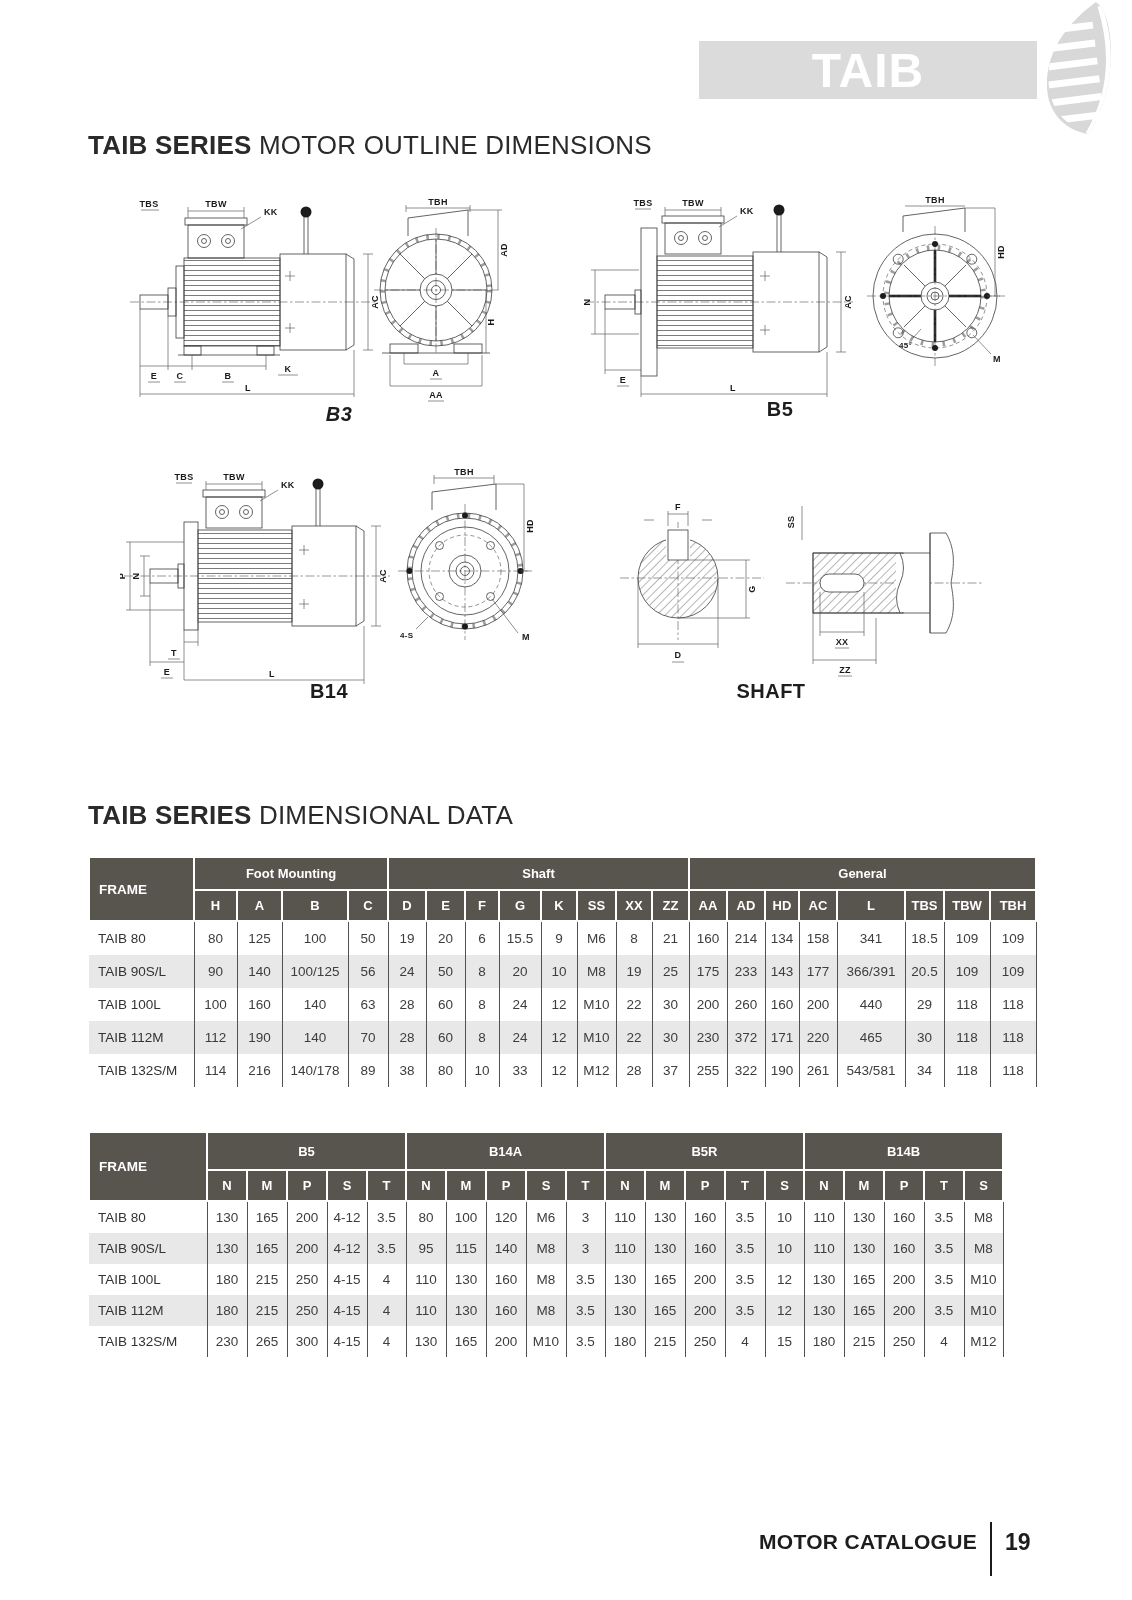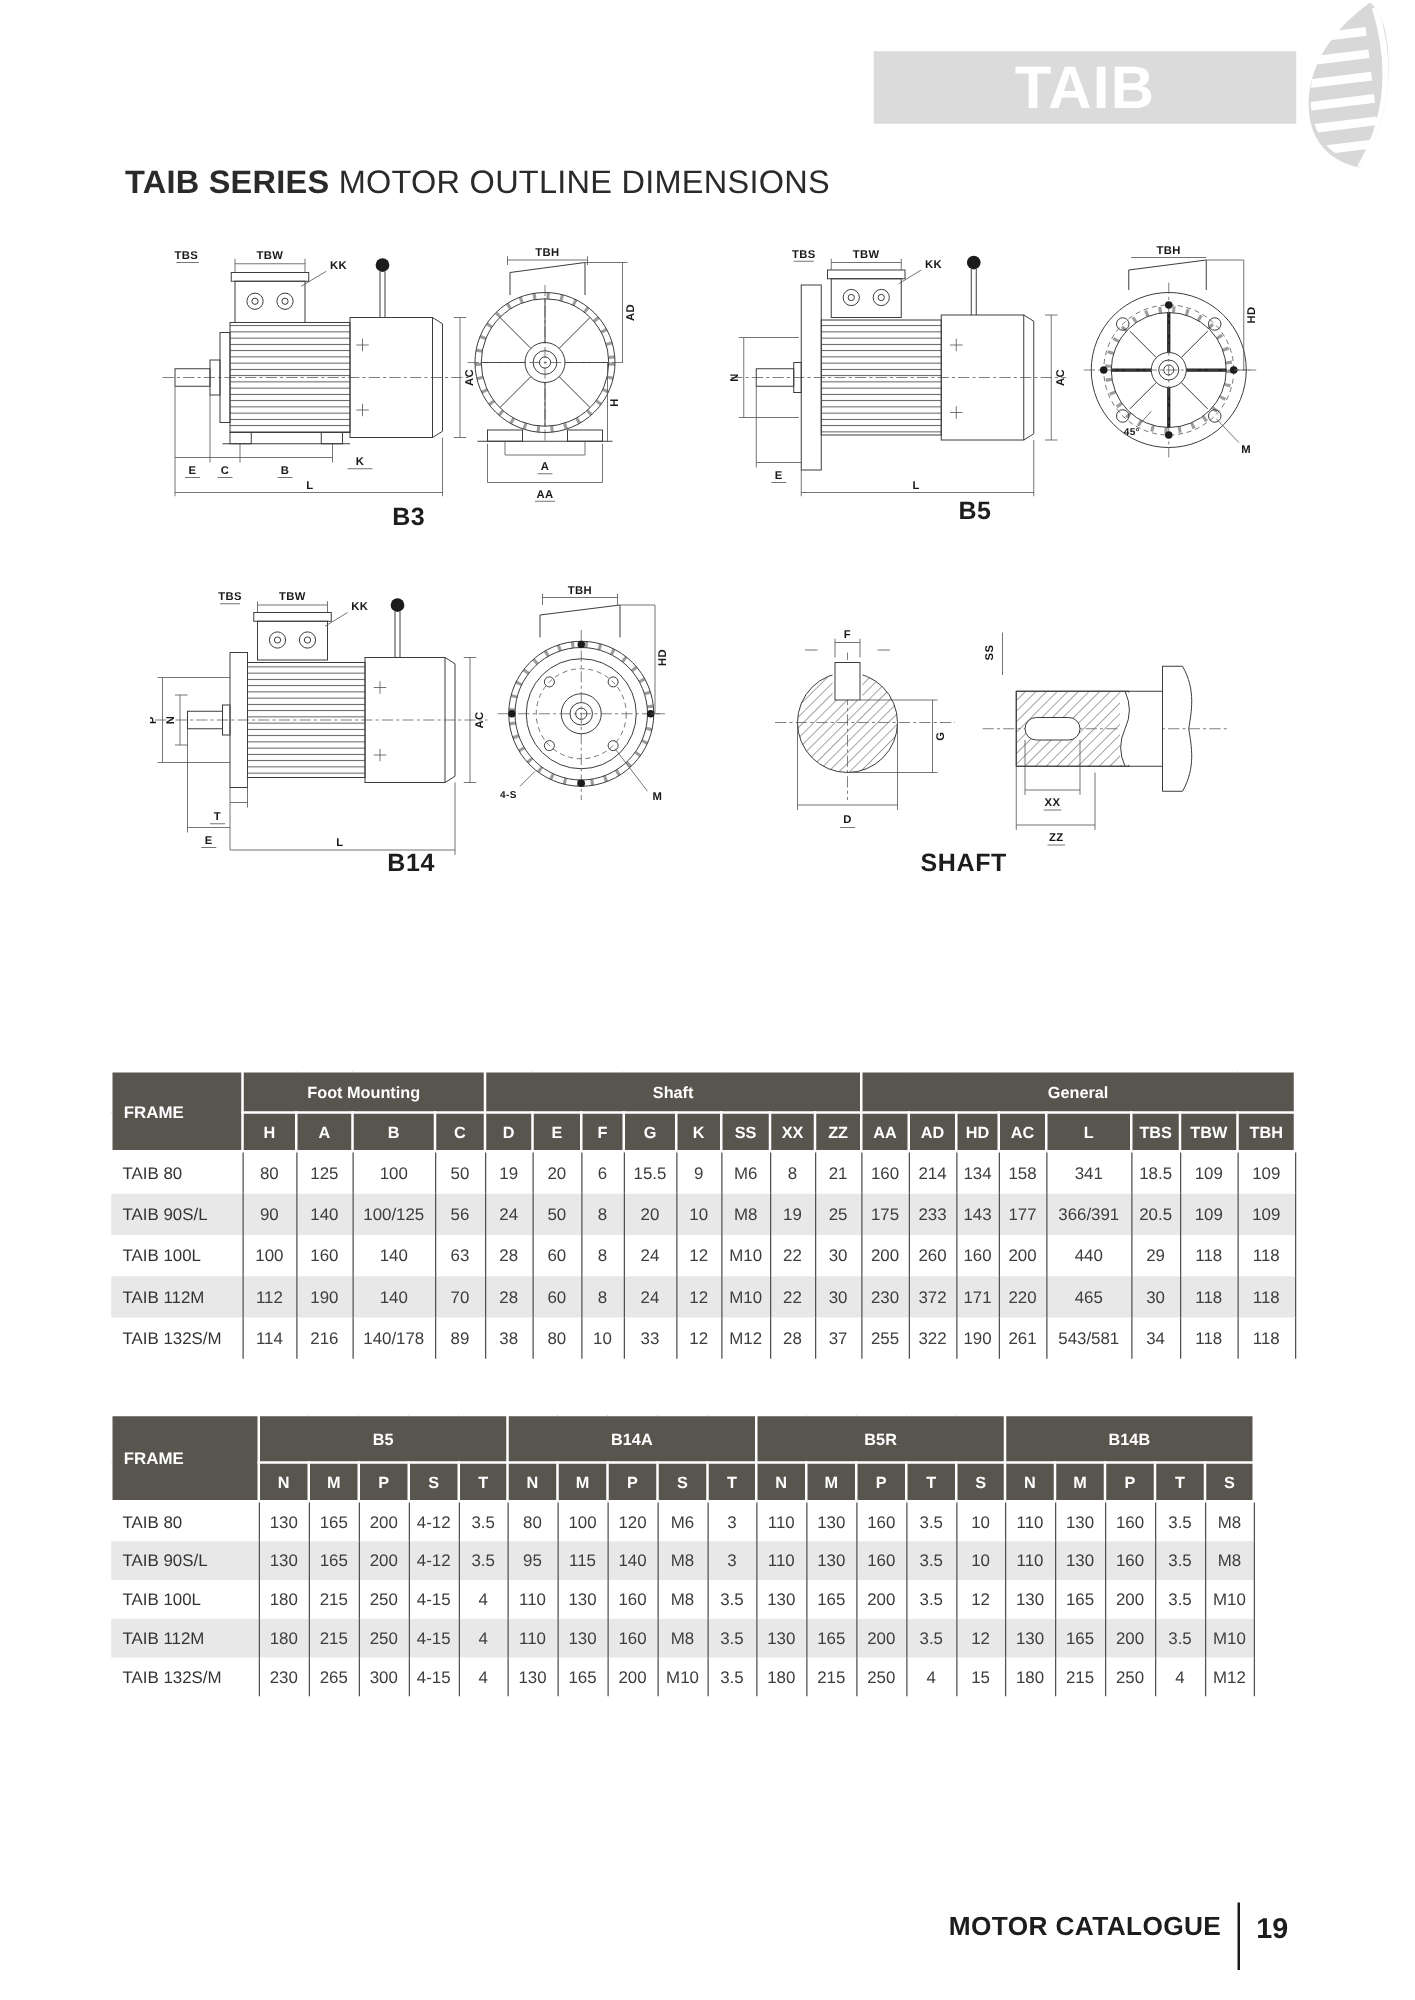--- a/index.html
+++ b/index.html
@@ -8,21 +8,21 @@
 
   
   .banner{position:absolute;left:699px;top:41px;width:338px;height:58px;background:var(--banner-bg,#dbdbdb);
           display:flex;align-items:center;justify-content:center;white-space:nowrap;}
   .banner .b1{font-size:48px;font-weight:800;color:#fff;letter-spacing:1px;}
   .banner .b2{font-size:45px;font-style:italic;font-weight:400;color:#fff;letter-spacing:3px;margin-left:12px;}
   .leaf{position:absolute;left:1038px;top:2px;}
 
   
   .sec-title{position:absolute;left:88px;font-size:26px;font-weight:400;color:#2a2a2a;letter-spacing:.2px;}
-  .sec-title b{font-weight:700;margin-left:12px;}
+  .sec-title b{font-weight:700;}
   #title-outline{top:130px;} #title-data{top:800px;}
 
   
   .drawing{position:absolute;}
   #b3{left:128px;top:194px;} #b5{left:583px;top:194px;}
   #b14{left:120px;top:462px;} #shaft{left:598px;top:474px;}
   .drawing line,.drawing rect,.drawing circle,.drawing path,.drawing polyline{stroke:#3c3c3c;stroke-width:.8;fill:none;}
   .drawing .fill-dark{fill:#1c1c1c;stroke:none;}
   .drawing .wht{fill:#fff;stroke:none;}
   .drawing .whts{fill:#fff;}
@@ -30,21 +30,21 @@
   .drawing .hatch{fill:url(#hatch);}
   .drawing .cl{stroke-dasharray:9 2.5 2.5 2.5;stroke-width:.6;stroke:#555;}
   .drawing .dim{stroke:#555;stroke-width:.65;}
   .drawing .dash{stroke-dasharray:4 3;}
   .drawing .thick{stroke-width:2.6;stroke:#222;}
   .drawing .tex{stroke-dasharray:2.5 8.5;stroke-width:5;opacity:.5;}
   .drawing text{font-size:9px;font-weight:700;fill:#191919;stroke:none;letter-spacing:.3px;
                 font-family:"Liberation Sans",sans-serif;}
   .drawing text.small{font-size:8px;}
   .drw-label{position:absolute;font-size:20px;font-weight:700;color:#1d1d1d;text-align:center;letter-spacing:.5px;}
-  #b3-label{left:272px;top:403px;width:110px;}
+  #b3-label{left:284px;top:403px;width:110px;font-style:italic;}
   #b5-label{left:725px;top:398px;width:110px;}
   #b14-label{left:274px;top:680px;width:110px;}
   #shaft-label{left:696px;top:680px;width:150px;}
 
   
   .dim-table{position:absolute;border-collapse:collapse;table-layout:fixed;font-size:13.5px;color:#333;}
   #table1{left:88px;top:856px;} #table2{left:88px;top:1131px;}
   .dim-table thead th{background:var(--header-bg,#57554e);color:#fff;border:2px solid #fff;
                       font-size:13px;font-weight:700;padding:0;}
   .dim-table thead th.group{height:31px;}
@@ -406,20 +406,24 @@
     <text x="244" y="167" text-anchor="middle">XX</text>
     <line class="dim" x1="237" y1="170" x2="251" y2="170"></line>
     <line class="dim" x1="215" y1="135" x2="215" y2="186"></line>
       <line class="dim" x1="278" y1="140" x2="278" y2="186"></line>
     <line class="dim" x1="215" y1="182" x2="278" y2="182"></line>
     <text x="247" y="195" text-anchor="middle">ZZ</text>
     <line class="dim" x1="240" y1="198" x2="254" y2="198"></line>
   </svg>
   <div class="drw-label" id="shaft-label">SHAFT</div>
 
+  <div class="sec-title" id="title-data">
+    <b>TAIB SERIES</b>
+    <span>DIMENSIONAL DATA</span>
+  </div>
 
   <table class="dim-table" id="table1">
       <colgroup>
         <col style="width: 105px;">
         <col style="width: 43px;">
         <col style="width: 45px;">
         <col style="width: 66px;">
         <col style="width: 40px;">
         <col style="width: 38px;">
         <col style="width: 39px;">

